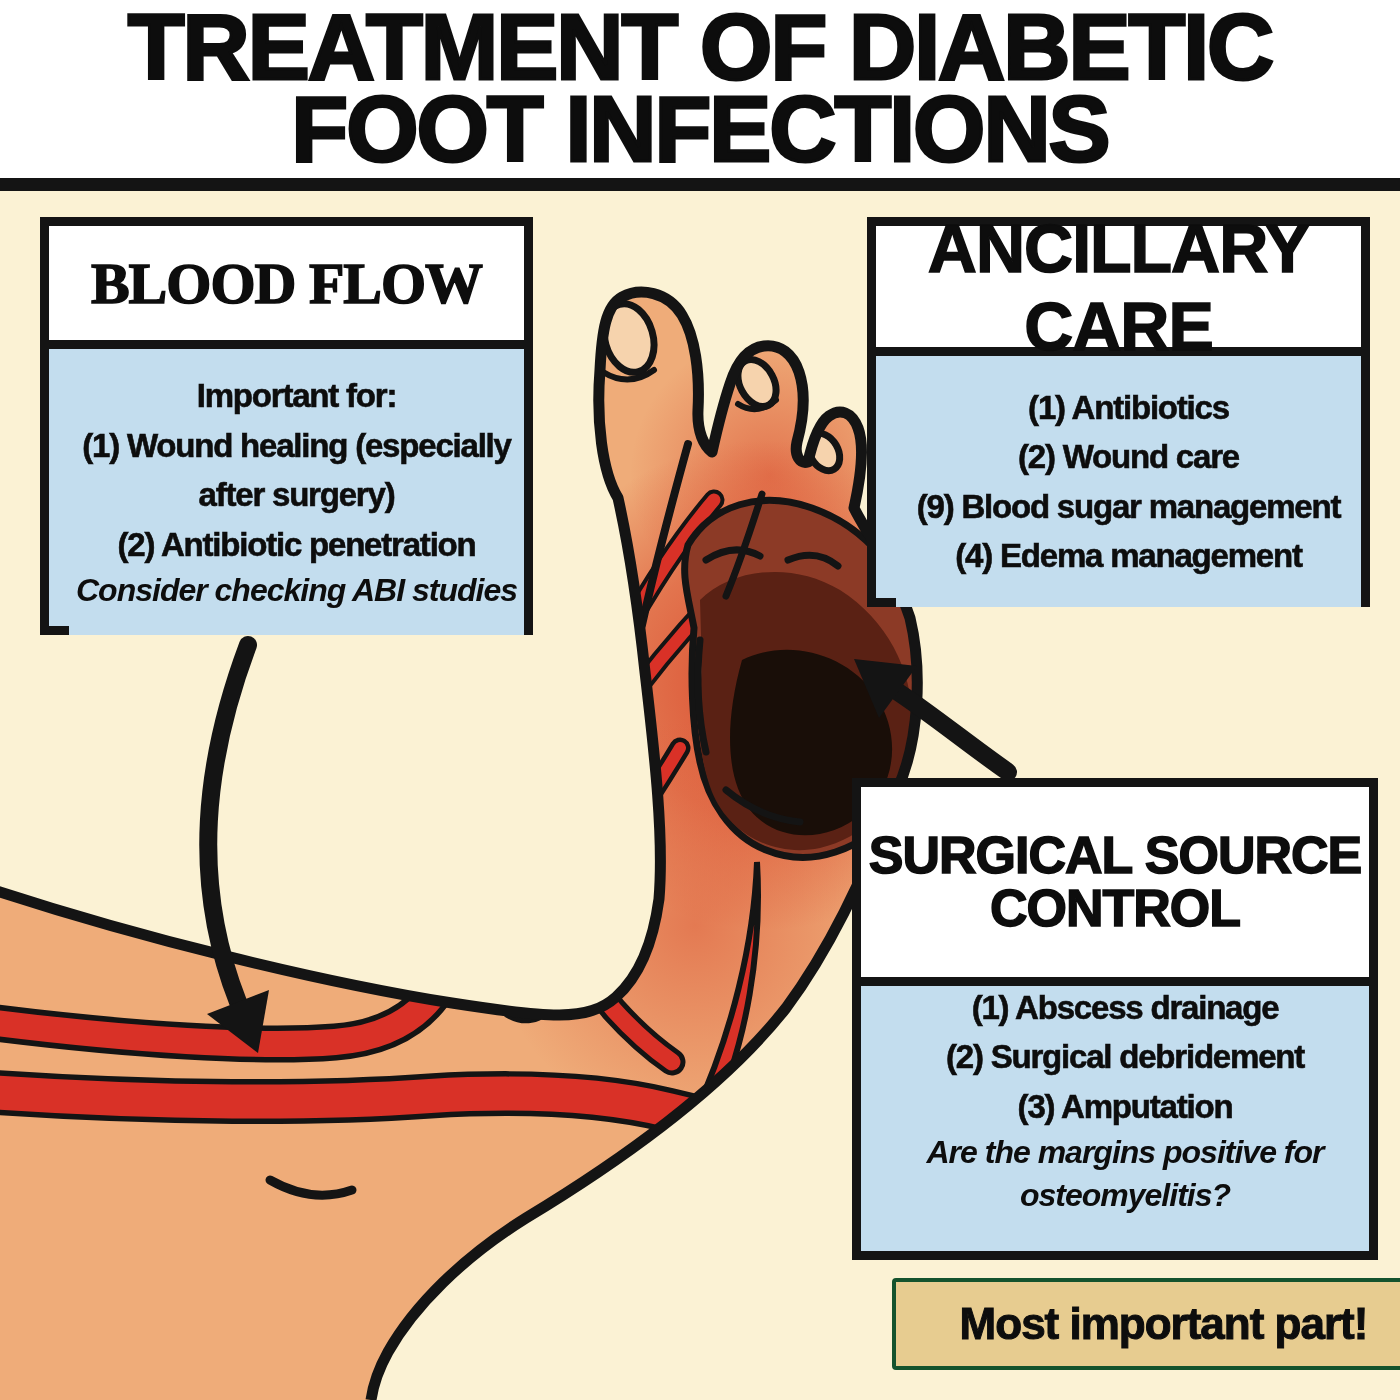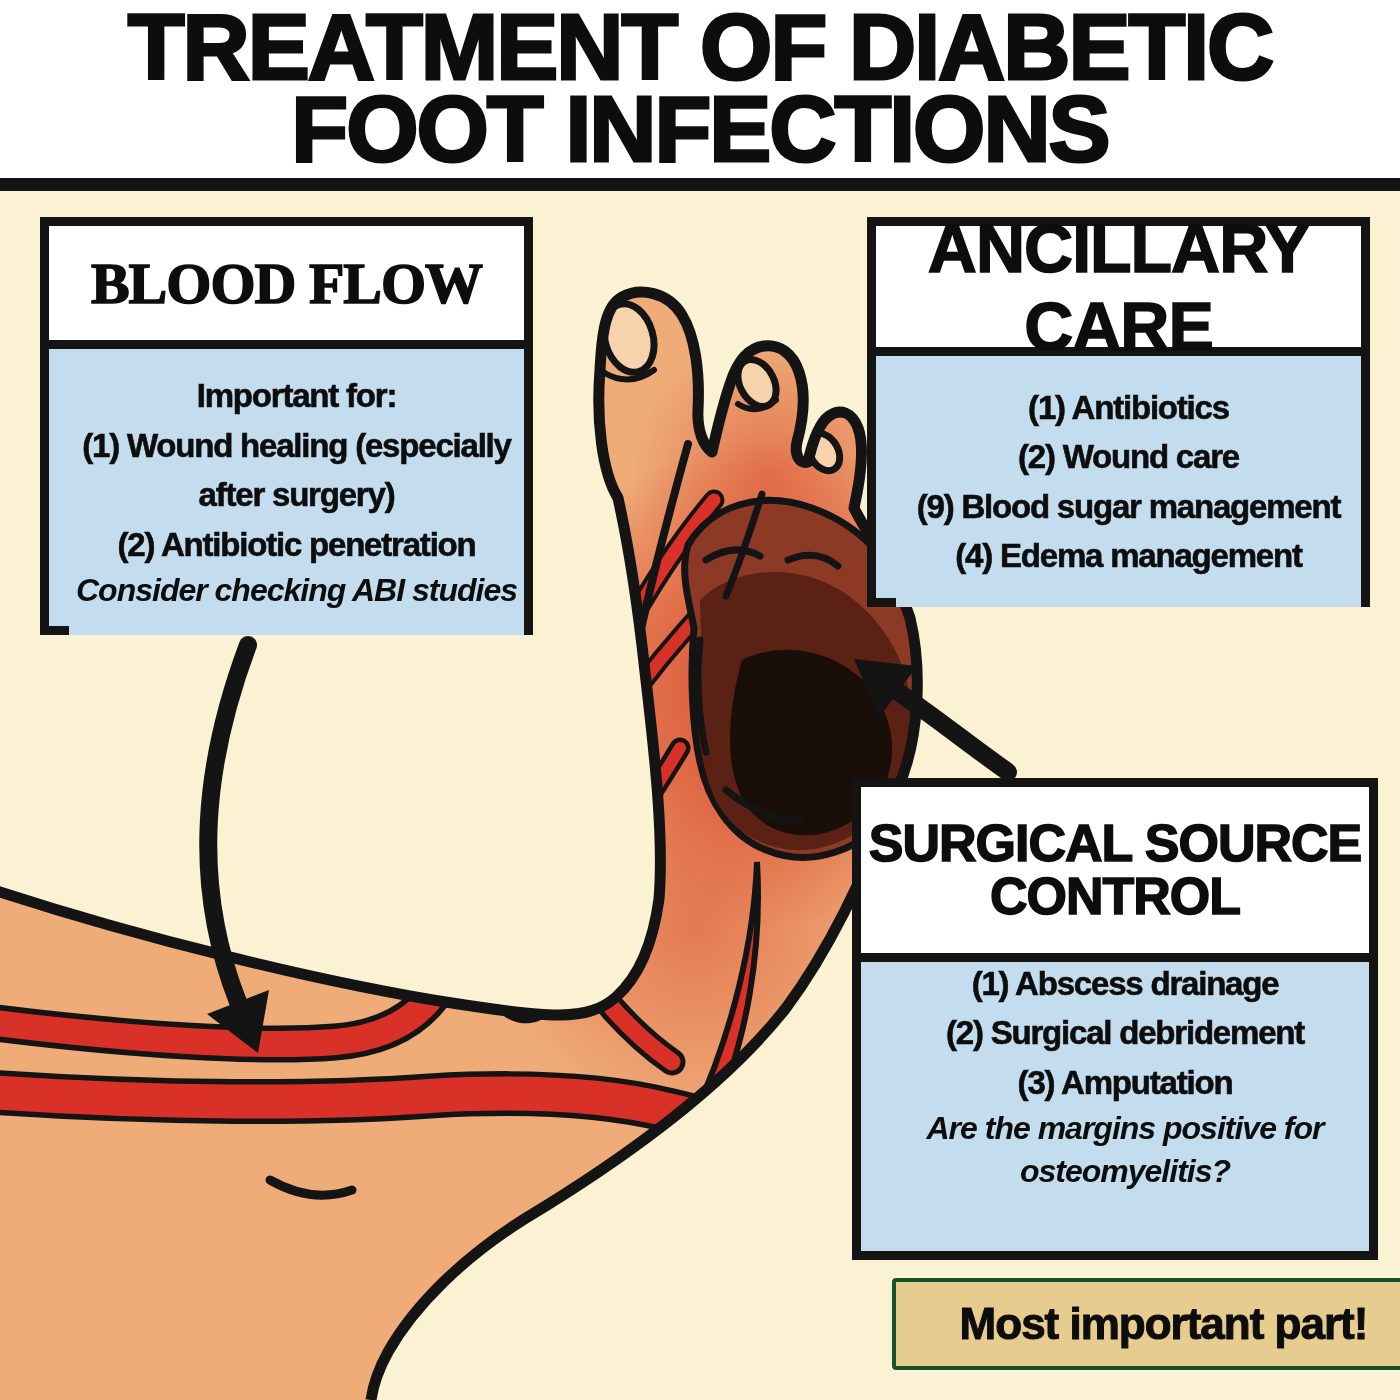--- a/index.html
+++ b/index.html
@@ -31,21 +31,21 @@
   }
   .panel .bd .ln{font-size:33px;line-height:1.5;letter-spacing:-1.2px;-webkit-text-stroke:.6px #0d0d0d;}
   .panel .bd .note{font-size:32px;line-height:1.35;font-style:italic;letter-spacing:-1px;max-width:478px;}
   #panel-blood-flow{left:40px;top:217px;width:493px;height:418px;}
   #panel-blood-flow .hd{height:114px;font-size:58px;font-family:Liberation Serif, serif;}
   #panel-blood-flow .bd{height:286px;}
   #panel-ancillary{left:867px;top:217px;width:503px;height:390px;}
   #panel-ancillary .hd{height:121px;font-size:68px;}
   #panel-ancillary .bd{height:251px;}
   #panel-surgical{left:852px;top:778px;width:526px;height:482px;}
-  #panel-surgical .hd{height:166px;font-size:52px;line-height:1.02;padding:0 4px;}
+  #panel-surgical .hd{height:166px;font-size:52px;line-height:1.02;padding:12px 4px;}
   #panel-surgical .bd{height:228px;}
   
   .badge{
     position:absolute;left:892px;top:1278px;width:543px;height:92px;box-sizing:border-box;
     background:#e7cc90;border:4px solid #14532d;border-radius:4px;z-index:2;
     display:flex;align-items:center;justify-content:center;
     font-weight:900;font-size:44px;color:#0d0d0d;letter-spacing:-1px;-webkit-text-stroke:1px #0d0d0d;white-space:nowrap;
   }
 </style>
 </head>

